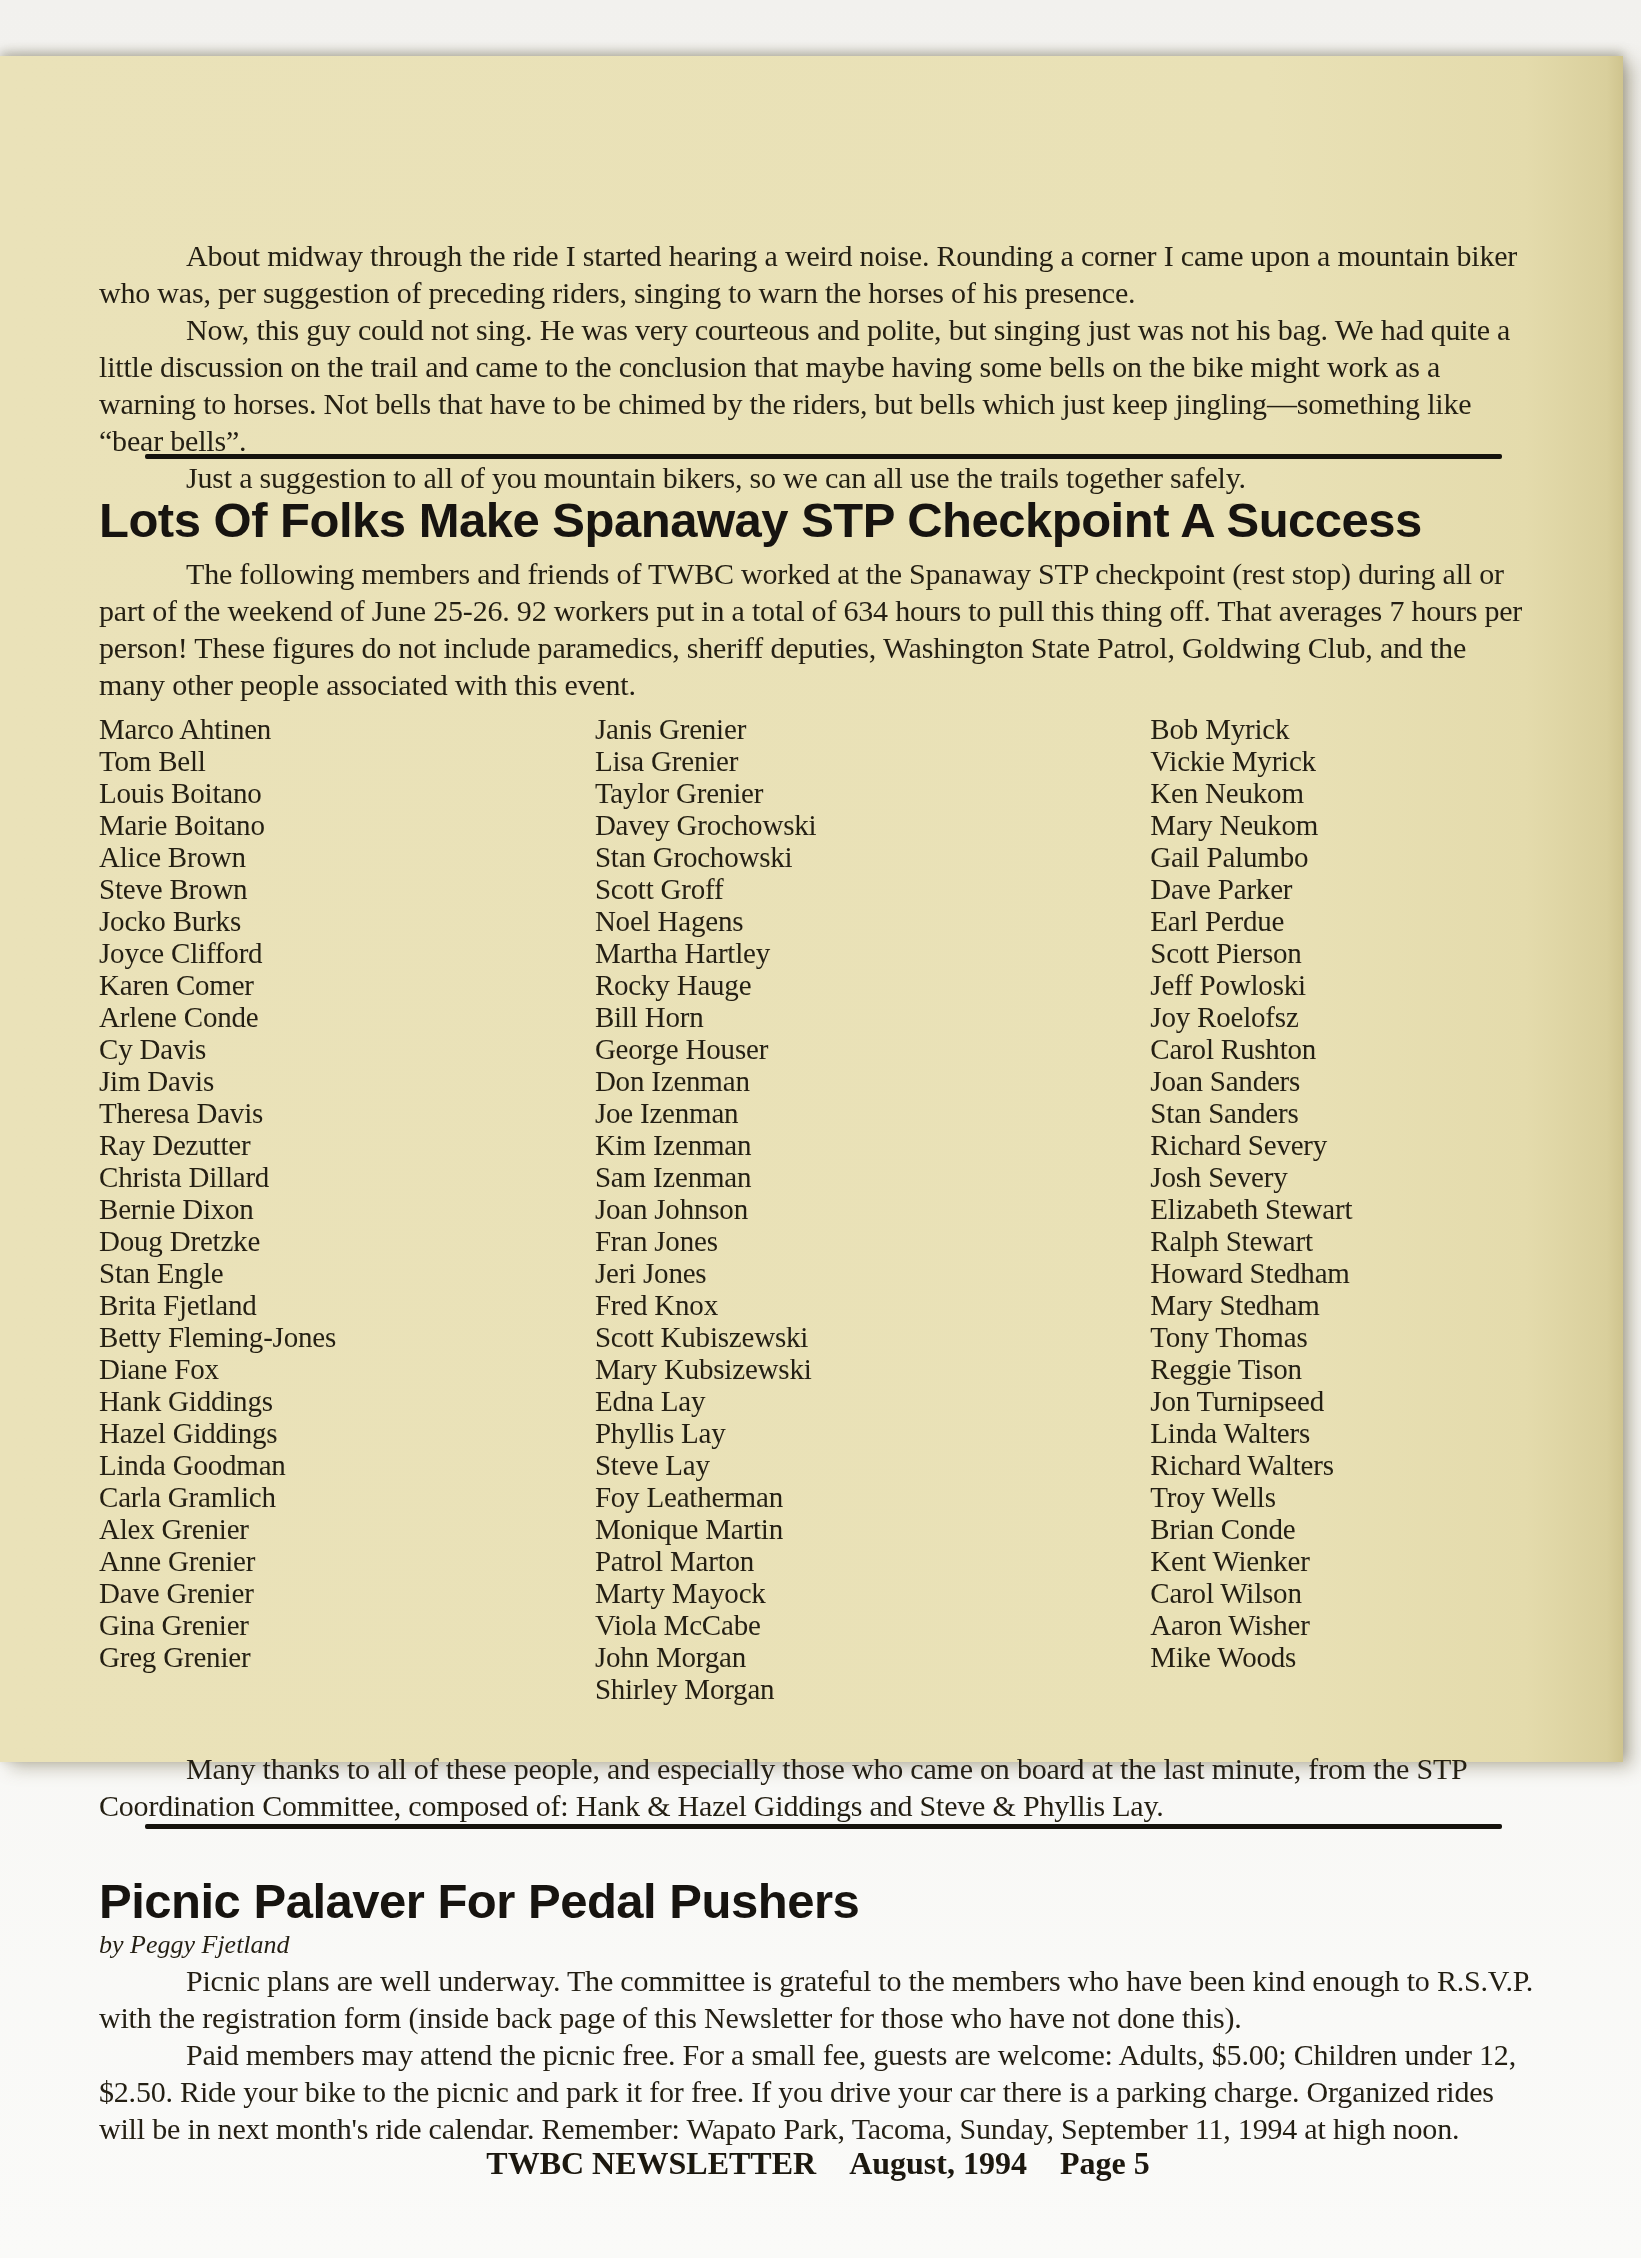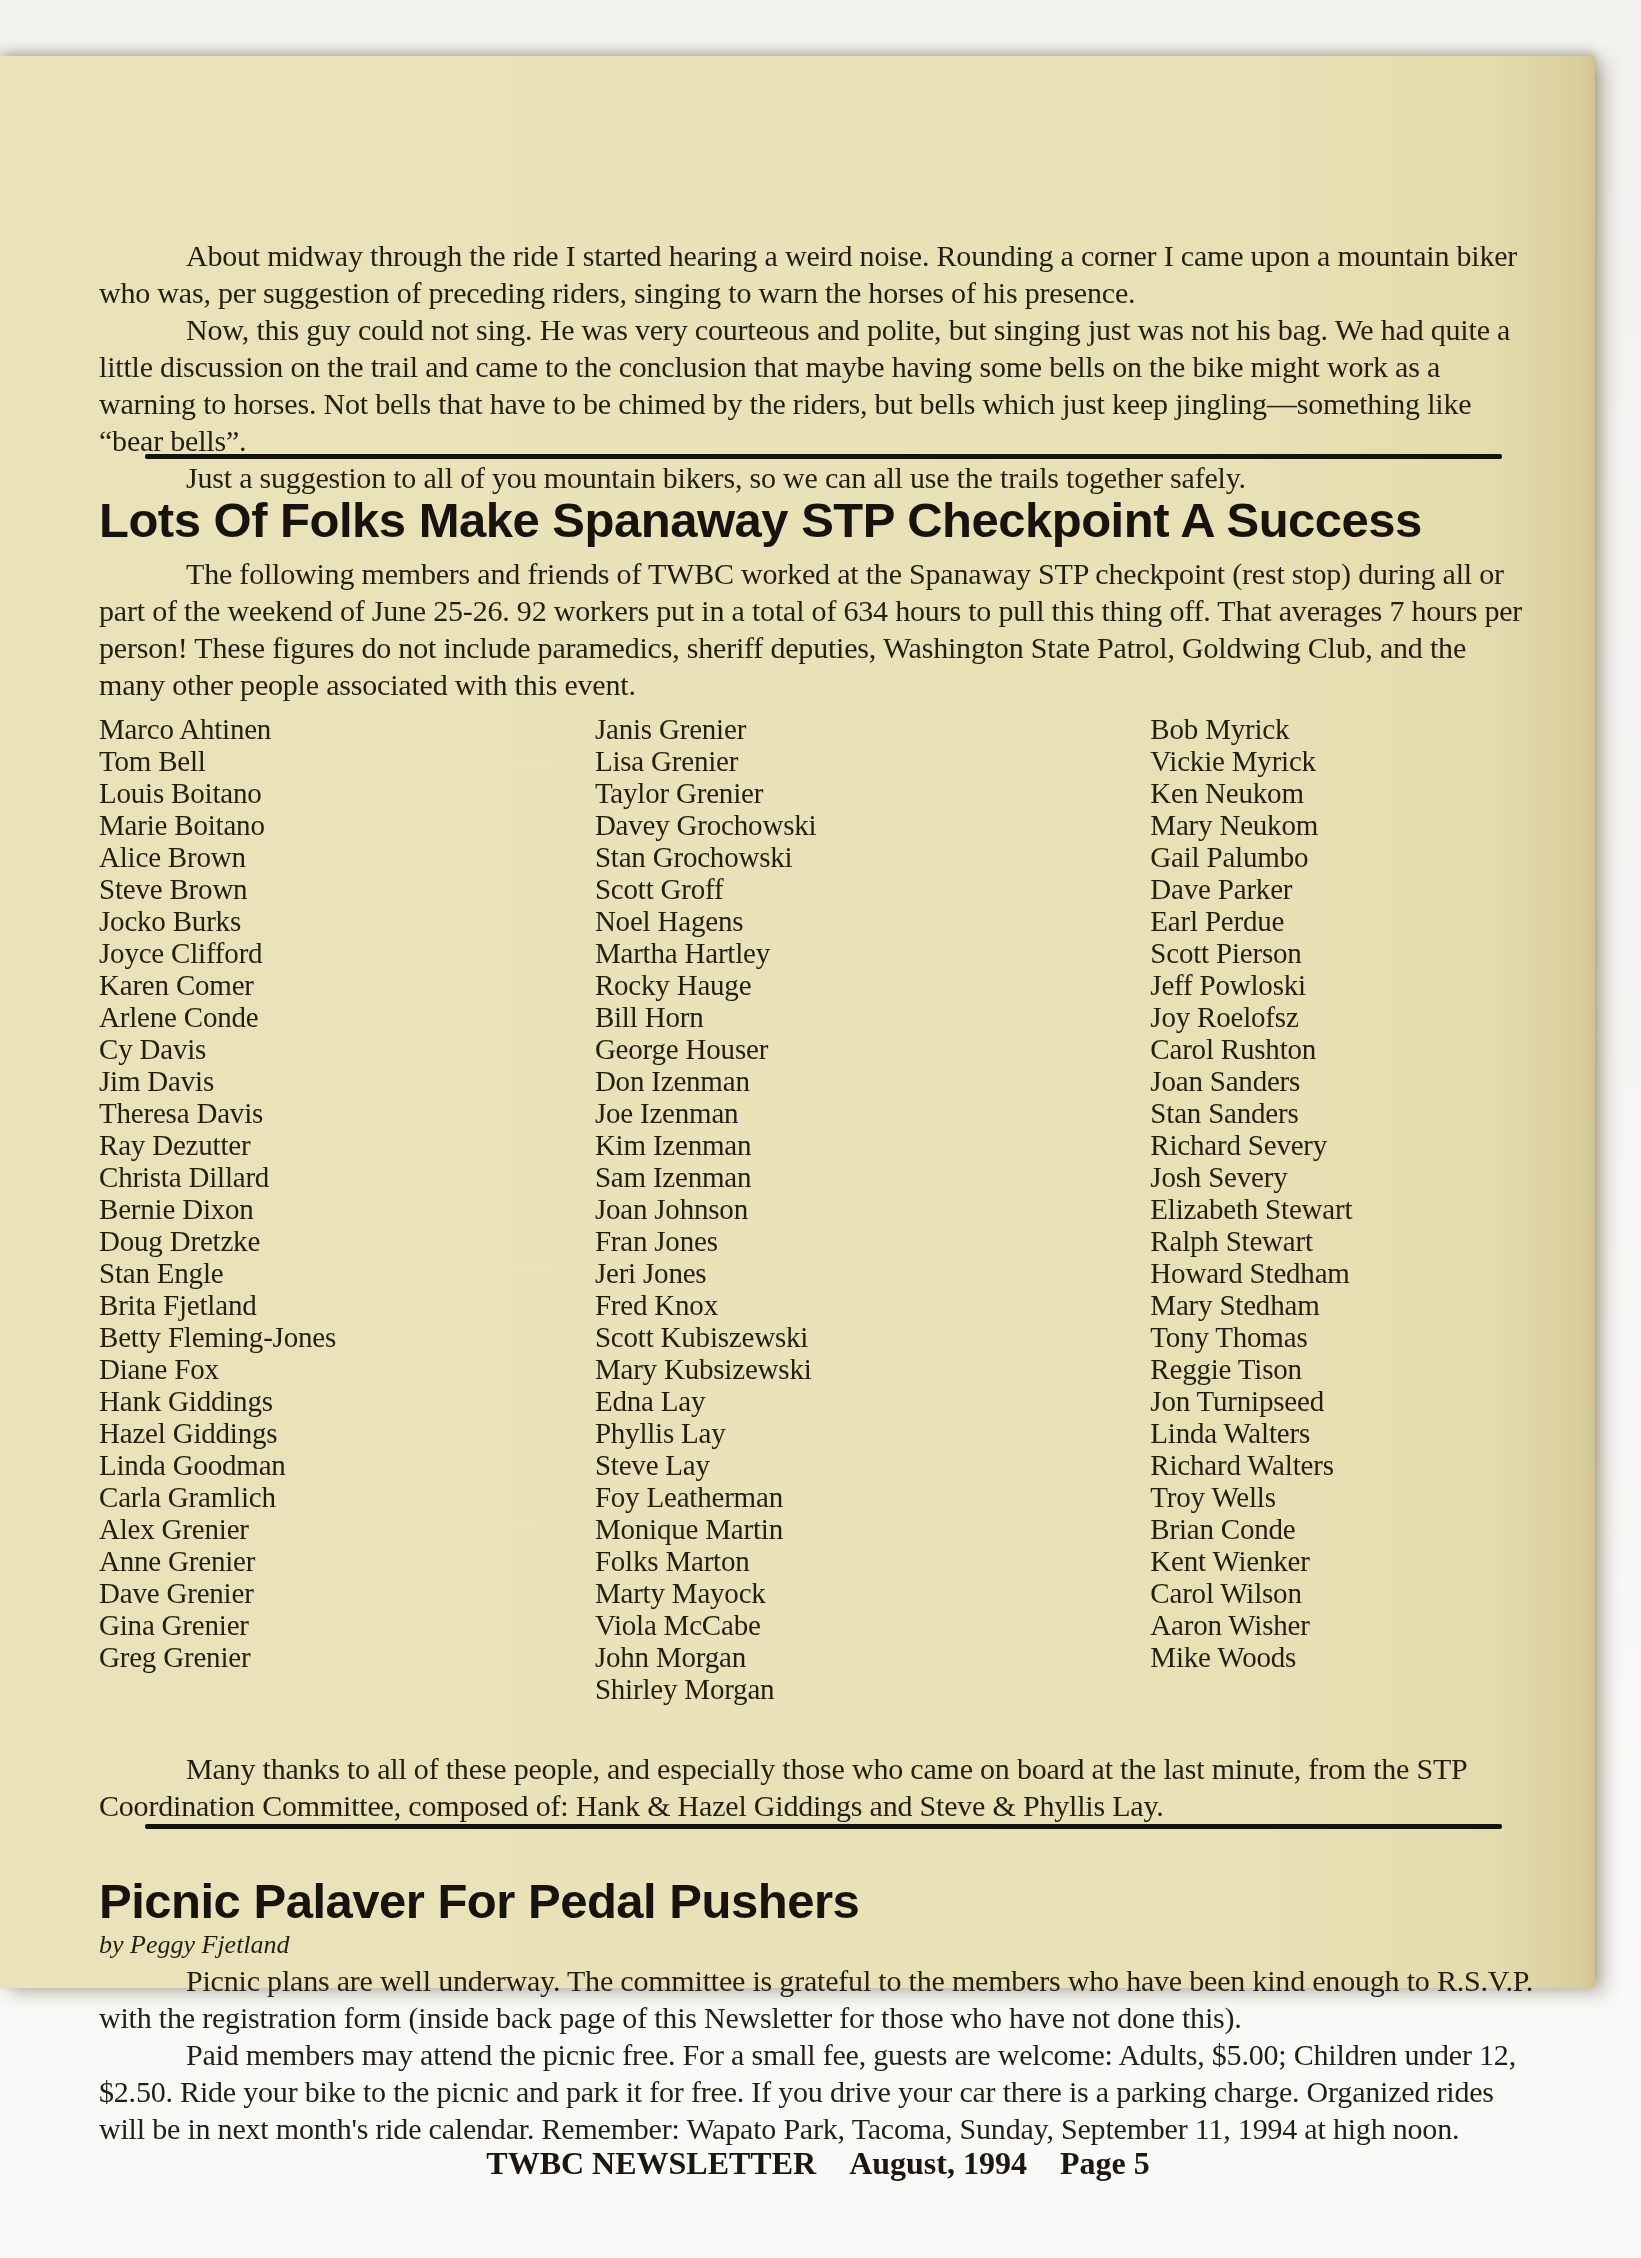--- a/index.html
+++ b/index.html
@@ -15,25 +15,26 @@
     position: relative;
     width: 1641px;
     height: 2258px;
     background: linear-gradient(180deg, #f2f1ee 0%, #fafaf8 100%);
   }
   .paper {
     position: absolute;
     left: 0;
     top: 56px;
     width: 1595px;
-    height: 1932px;
+    height: 1706px;
     background:
       linear-gradient(90deg, #eae2b9 0%, #e9e1b6 78%, #e4dbac 94%, #d9cf9c 99%, #cfc48e 100%);
     box-shadow: 0 -3.9px 9.7px rgba(90,85,60,.35), 9.7px 5.8px 17.4px rgba(120,110,80,.45);
     color: #221d12;
+    padding-left: 28px;
   }
   .block { position: absolute; left: 99px; width: 1438px; }
   .body-text {
     font-size: 30px;
     line-height: 37px;
     letter-spacing: -0.2px;
     color: #241f13;
     text-align: left;
   }
   .body-text p { margin: 0; text-indent: 87px; }
@@ -156,21 +157,21 @@
           <li>Fran Jones</li>
           <li>Jeri Jones</li>
           <li>Fred Knox</li>
           <li>Scott Kubiszewski</li>
           <li>Mary Kubsizewski</li>
           <li>Edna Lay</li>
           <li>Phyllis Lay</li>
           <li>Steve Lay</li>
           <li>Foy Leatherman</li>
           <li>Monique Martin</li>
-          <li>Folks Marton</li>
+          <li>Patrol Marton</li>
           <li>Marty Mayock</li>
           <li>Viola McCabe</li>
           <li>John Morgan</li>
           <li>Shirley Morgan</li>
         </ul>
       <ul class="name-col c3">
           <li>Bob Myrick</li>
           <li>Vickie Myrick</li>
           <li>Ken Neukom</li>
           <li>Mary Neukom</li>

